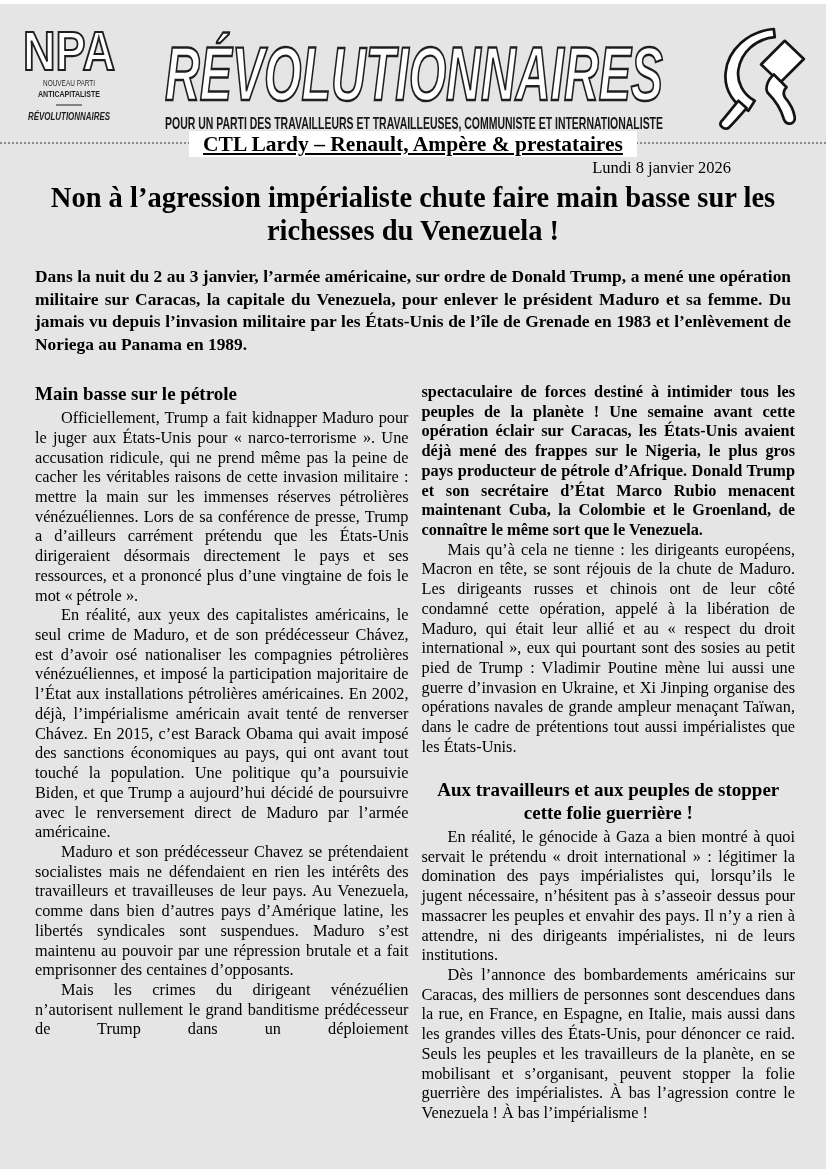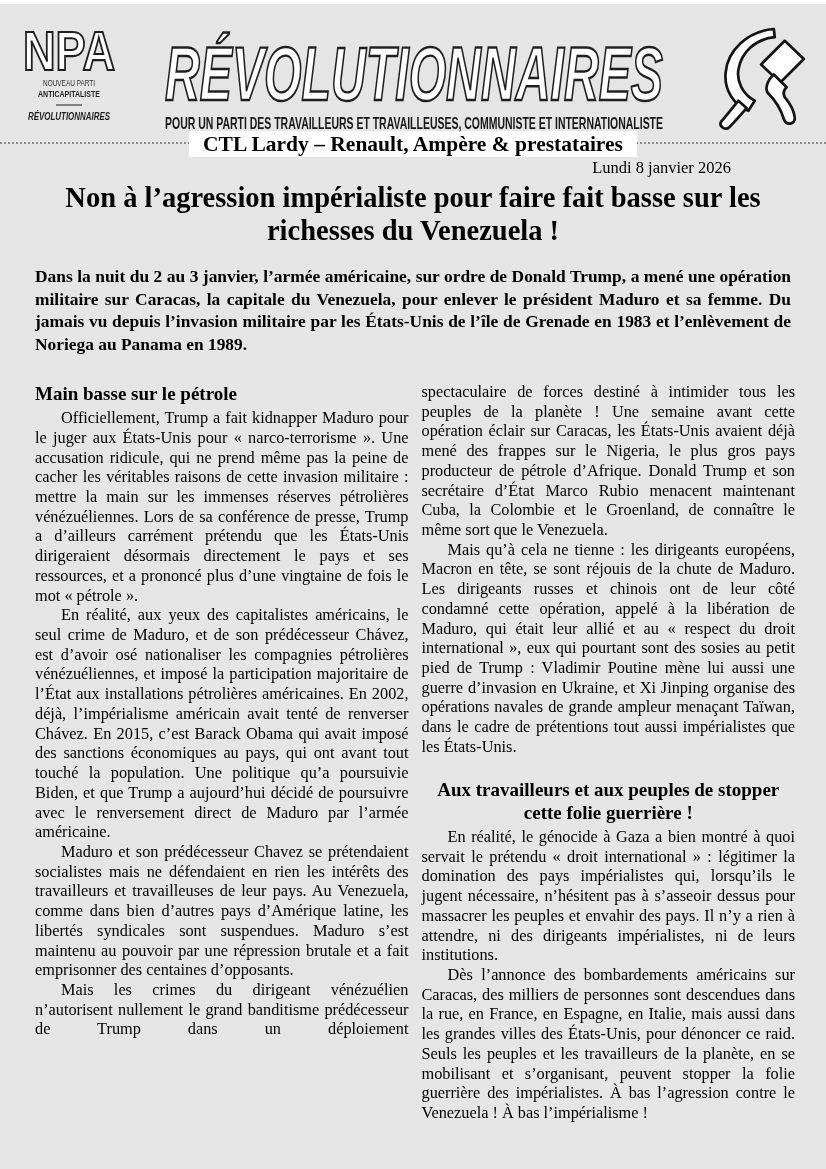--- a/index.html
+++ b/index.html
@@ -14,39 +14,39 @@
   .masthead { display:flex; align-items:flex-start; padding:14px 14px 0 16px; height:134px; box-sizing:border-box; }
   .npa-logo { flex:none; width:106px; }
   .mast-center { flex:1; display:flex; flex-direction:column; align-items:center; padding-top:10px; }
   .emblem-wrap { flex:none; width:104px; display:flex; justify-content:flex-end; padding-top:4px; }
   svg text { user-select:none; }
 
   
   .top-rule { border-top:2px dotted #8a8a8a; margin:4px 0 0 0; }
   .edition-title {
     display:table; margin:-13px auto 0; background:#ffffff; padding:0 14px;
-    font-weight:bold; font-size:21.5px; line-height:26px; white-space:nowrap;
+    font-weight:bold; font-size:21.5px; line-height:26px; white-space:nowrap;text-decoration:underline;
   }
   .date-line { text-align:right; padding-right:95px; font-size:16.5px; line-height:20px; margin-top:1px; }
 
   
   .headline {
     width:794px; margin:3px auto 6px; text-align:center;
     font-weight:bold; font-size:28.5px; line-height:1.17;
   }
   .lead {
     padding:0 35px; font-weight:bold; font-size:17.4px; line-height:1.3;
     text-align:justify;
   }
 
   
   .cols { display:flex; gap:13px; padding:9px 31px 0 35px; }
   .col { flex:1; font-size:16.3px; line-height:1.21; text-align:justify; }
   .col p { margin:0; text-indent:26px; }
-  .col p.cont { text-indent:0; }
+  .col p.cont { text-indent:0;font-weight:bold; }
   .col p.fill-last { text-align-last:justify; }
   .sec-heading { font-weight:bold; font-size:19px; line-height:1.22; margin:0 0 3px 0; text-align:left; }
   .sec-heading.gap-sm { margin-top:15px; }
   .sec-heading.gap-lg { margin-top:21px;text-align:center; }
 </style>
 </head>
 <body>
 
 <div class="page">
 
@@ -80,21 +80,21 @@
 
         <path d="M 68 56 L 82 70 C 79 73 78 77 80 81 C 86 88 90 96 91 103 C 92 111 82 113 79 105 C 76 95 70 85 62 77 C 58 73 60 63 68 56 Z"></path>
       </svg>
     </div>
   </header>
 
   <div class="top-rule"></div>
   <div class="edition-title">CTL Lardy – Renault, Ampère &amp; prestataires</div>
   <div class="date-line">Lundi 8 janvier 2026</div>
 
-  <h1 class="headline">Non à l’agression impérialiste pour faire fait basse sur les richesses du Venezuela !</h1>
+  <h1 class="headline">Non à l’agression impérialiste chute faire main basse sur les richesses du Venezuela !</h1>
   <p class="lead">Dans la nuit du 2 au 3 janvier, l’armée américaine, sur ordre de Donald Trump, a mené une opération militaire sur Caracas, la capitale du Venezuela, pour enlever le président Maduro et sa femme. Du jamais vu depuis l’invasion militaire par les États-Unis de l’île de Grenade en 1983 et l’enlèvement de Noriega au Panama en 1989.</p>
 
   <div class="cols">
 
     <div class="col">
       <h3 class="sec-heading">Main basse sur le pétrole</h3>
       <p>Officiellement, Trump a fait kidnapper Maduro pour le juger aux États-Unis pour « narco-terrorisme ». Une accusation ridicule, qui ne prend même pas la peine de cacher les véritables raisons de cette invasion militaire : mettre la main sur les immenses réserves pétrolières vénézuéliennes. Lors de sa conférence de presse, Trump a d’ailleurs carrément prétendu que les États-Unis dirigeraient désormais directement le pays et ses ressources, et a prononcé plus d’une vingtaine de fois le mot « pétrole ».</p>
       <p>En réalité, aux yeux des capitalistes américains, le seul crime de Maduro, et de son prédécesseur Chávez, est d’avoir osé nationaliser les compagnies pétrolières vénézuéliennes, et imposé la participation majoritaire de l’État aux installations pétrolières américaines. En 2002, déjà, l’impérialisme américain avait tenté de renverser Chávez. En 2015, c’est Barack Obama qui avait imposé des sanctions économiques au pays, qui ont avant tout touché la population. Une politique qu’a poursuivie Biden, et que Trump a aujourd’hui décidé de poursuivre avec le renversement direct de Maduro par l’armée américaine.</p>
       <p>Maduro et son prédécesseur Chavez se prétendaient socialistes mais ne défendaient en rien les intérêts des travailleurs et travailleuses de leur pays. Au Venezuela, comme dans bien d’autres pays d’Amérique latine, les libertés syndicales sont suspendues. Maduro s’est maintenu au pouvoir par une répression brutale et a fait emprisonner des centaines d’opposants.</p>
       <p class="fill-last">Mais les crimes du dirigeant vénézuélien n’autorisent nullement le grand banditisme prédécesseur de Trump dans un déploiement</p>

